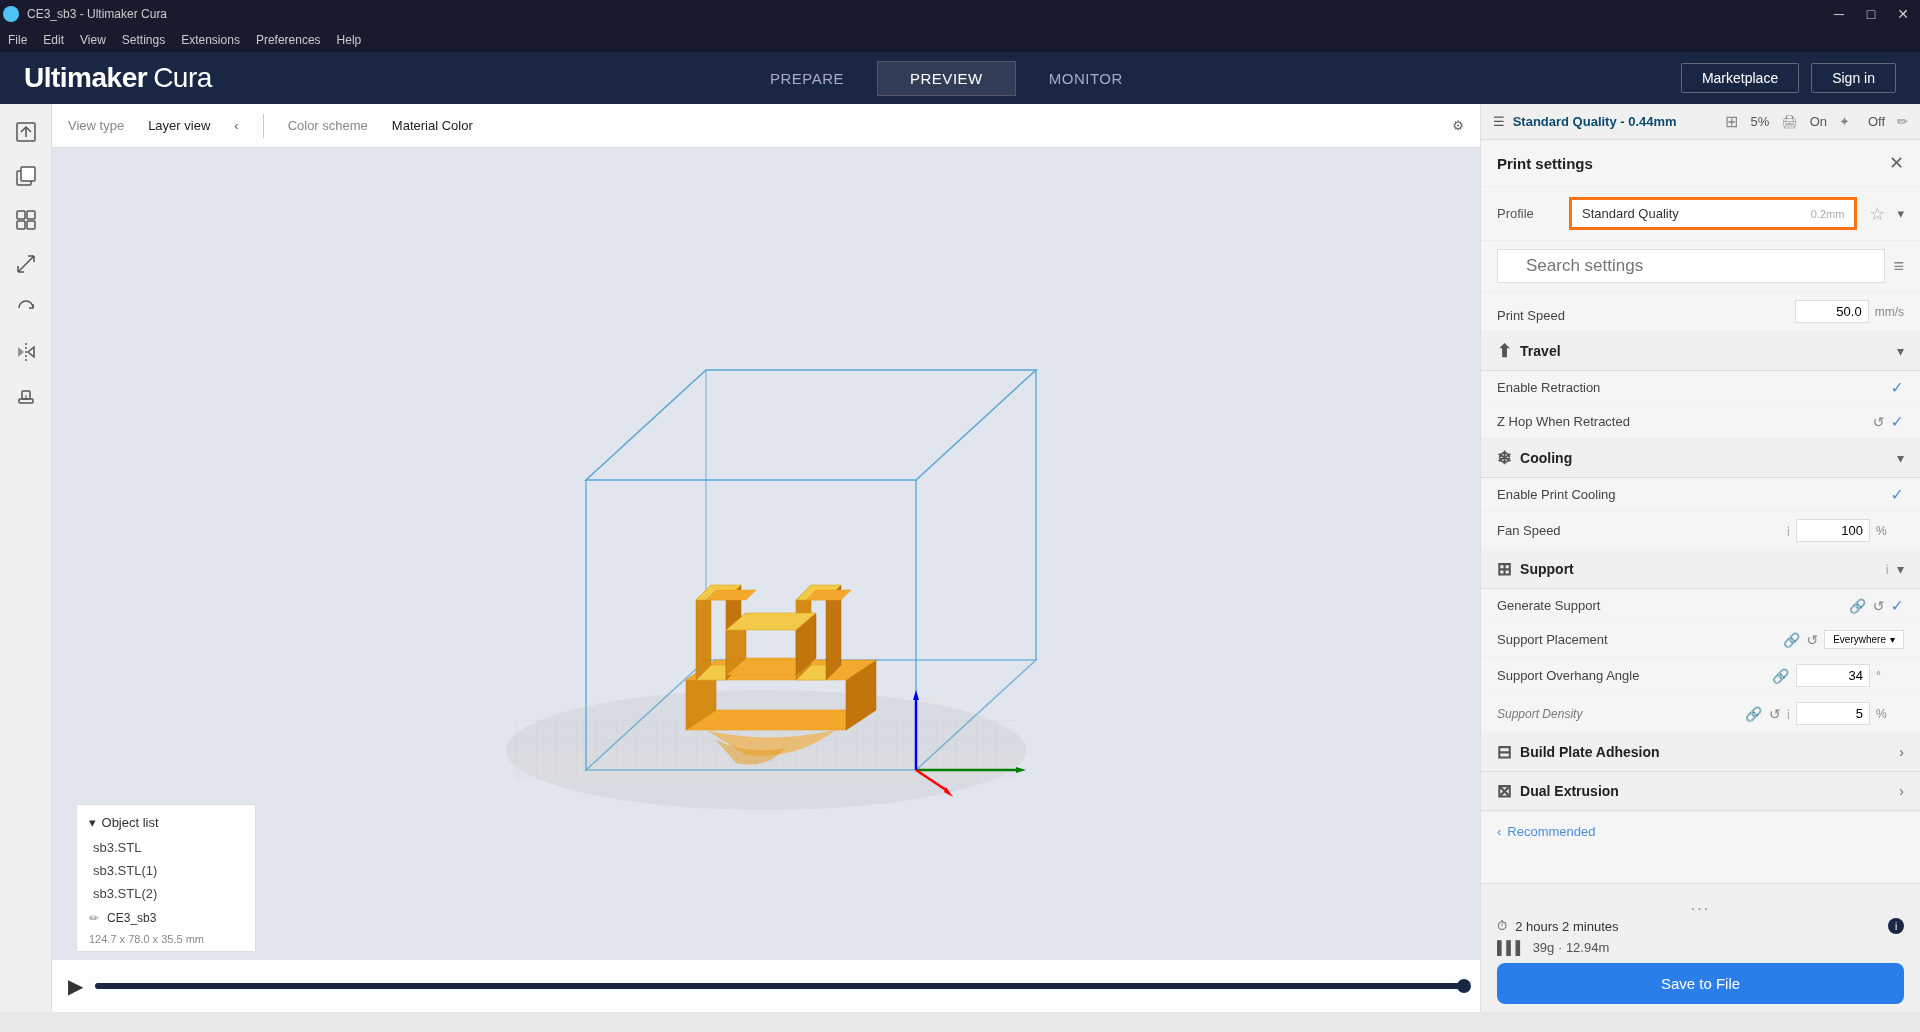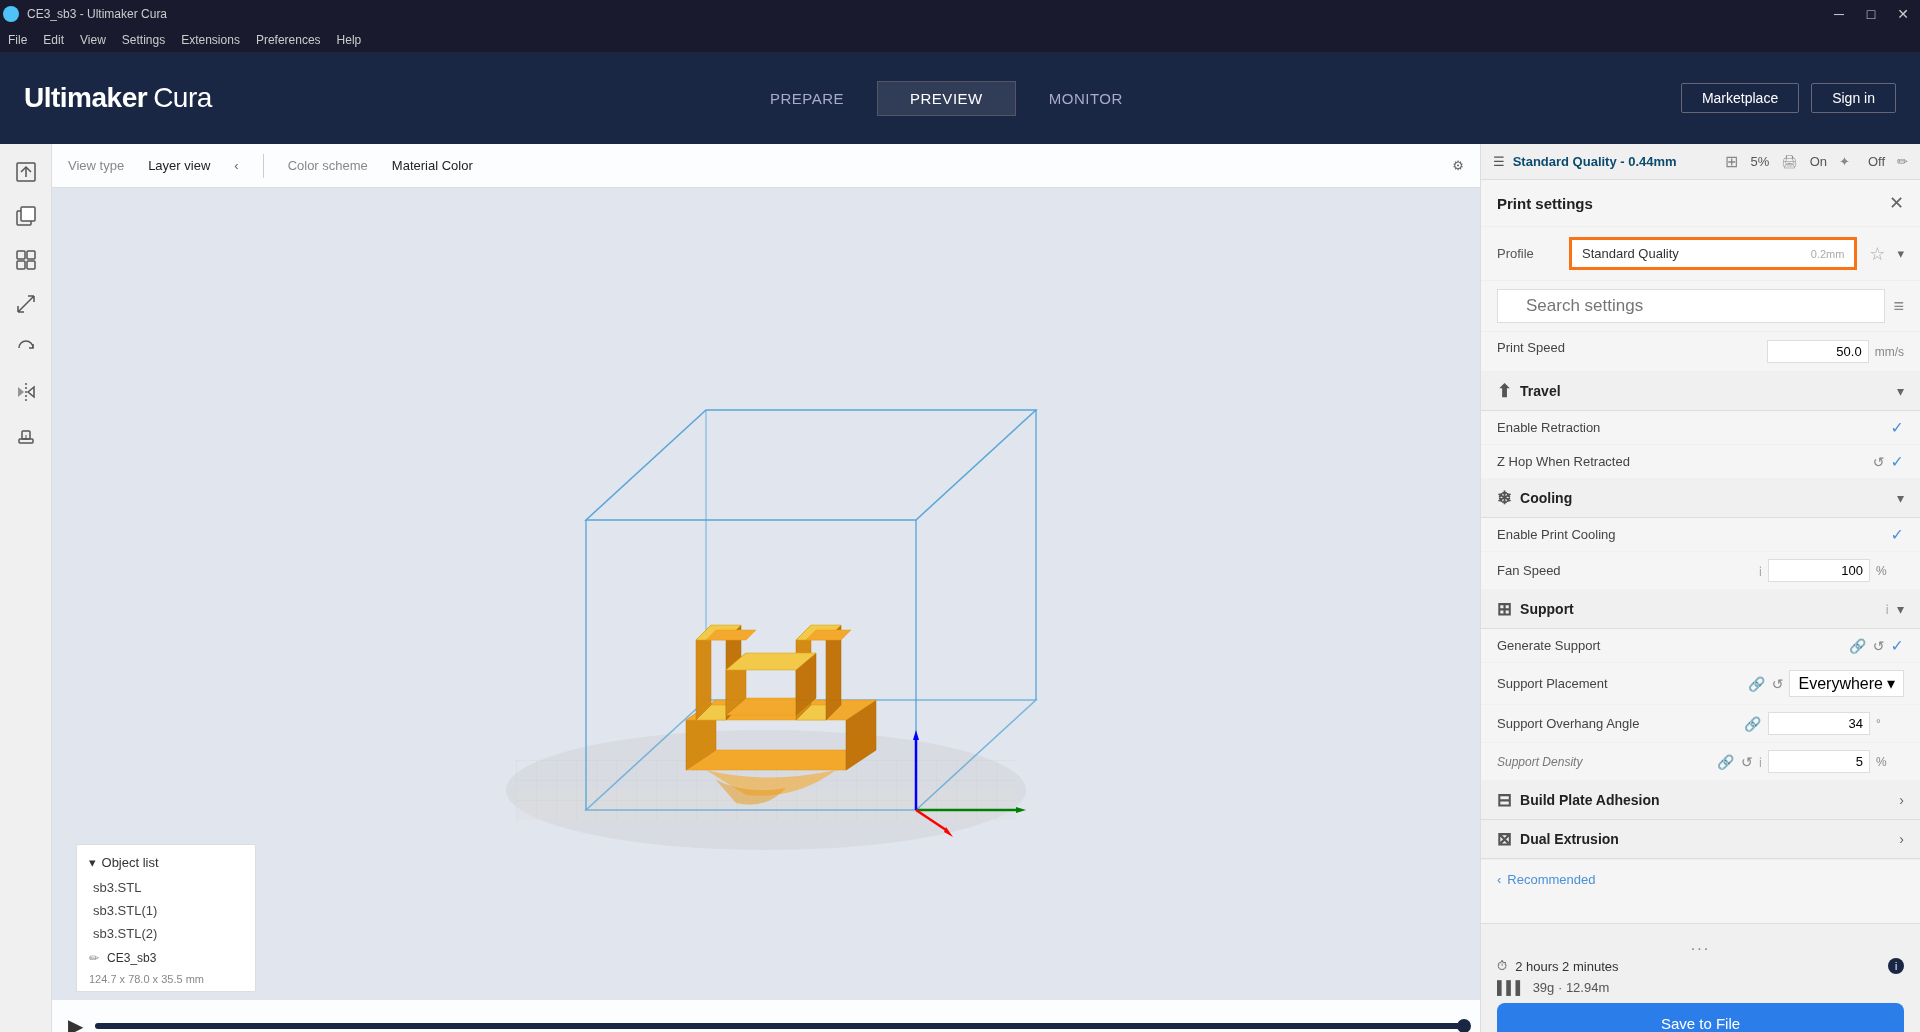--- a/index.html
+++ b/index.html
@@ -33,21 +33,21 @@
       align-items: center;
       padding: 0 8px;
       gap: 16px;
       font-size: 12px;
     }
     .menu-bar span { cursor: pointer; }
 
     
     .top-nav {
       background: #1a2744;
-      height: 92px;
+      height: 52px;
       display: flex;
       align-items: center;
       padding: 0 24px;
       justify-content: space-between;
     }
     .brand { display: flex; align-items: center; gap: 4px; }
     .brand-name { font-size: 28px; font-weight: bold; color: white; letter-spacing: -0.5px; }
     .brand-name span { font-weight: 300; }
     .nav-tabs { display: flex; gap: 0; }
     .nav-tab {
@@ -225,21 +225,21 @@
       padding: 7px 16px;
       border-bottom: 1px solid #f0f0f0;
       gap: 12px;
     }
     .setting-label { color: #444; font-size: 13px; }
     .setting-label-muted { color: #777; font-size: 12px; font-style: italic; }
     .setting-value {
       display: flex; align-items: center; gap: 6px;
     }
     .setting-input {
-      border: 1px solid #ddd; padding: 3px 6px; width: 102px; text-align: right; font-size: 13px;
+      border: 1px solid #ddd; padding: 3px 6px; width: 74px; text-align: right; font-size: 13px;
     }
     .setting-unit { color: #888; font-size: 12px; min-width: 28px; }
     .checkmark { color: #4a90d9; font-size: 16px; }
     .icon-reset { color: #888; font-size: 14px; cursor: pointer; }
     .icon-link { color: #888; font-size: 14px; cursor: pointer; }
     .icon-info { color: #aaa; font-size: 13px; cursor: pointer; }
 
     
     .section-header {
       display: flex; align-items: center; justify-content: space-between;
@@ -249,28 +249,28 @@
       border-bottom: 1px solid #ddd;
     }
     .section-title {
       display: flex; align-items: center; gap: 8px; font-size: 14px; font-weight: 600; color: #222;
     }
     .section-icon { font-size: 18px; color: #555; }
     .section-chevron { color: #666; font-size: 14px; }
 
     
     .print-speed-row {
-      display: flex; align-items: flex-start; justify-content: space-between;
+      display: flex; align-items: flex-end; justify-content: space-between;
       padding: 8px 16px; border-bottom: 1px solid #eee;
     }
 
     
     .dropdown-value {
       border: 1px solid #ddd; padding: 3px 8px; background: white;
-      display: flex; align-items: center; gap: 4px; cursor: pointer; font-size: 16px;
+      display: flex; align-items: center; gap: 4px; cursor: pointer; font-size: 10px;
     }
 
     
     .recommended-row {
       padding: 12px 16px; border-top: 1px solid #eee;
       display: flex; align-items: center;
     }
     .recommended-btn {
       display: flex; align-items: center; gap: 6px;
       color: #4a90d9; font-size: 13px; cursor: pointer; font-weight: 500;

